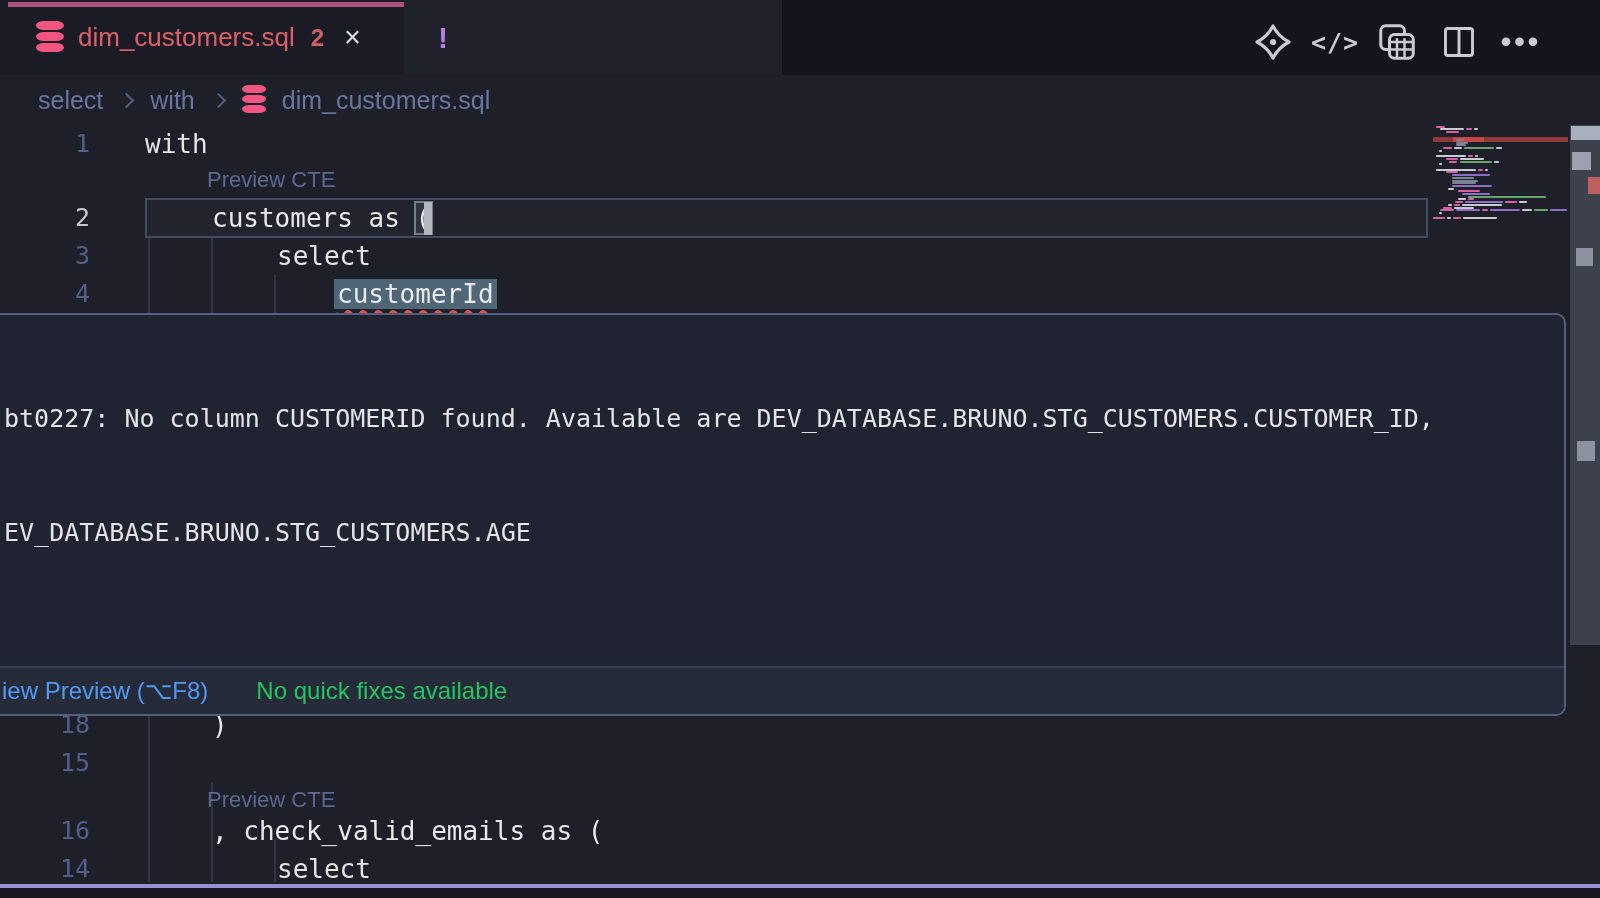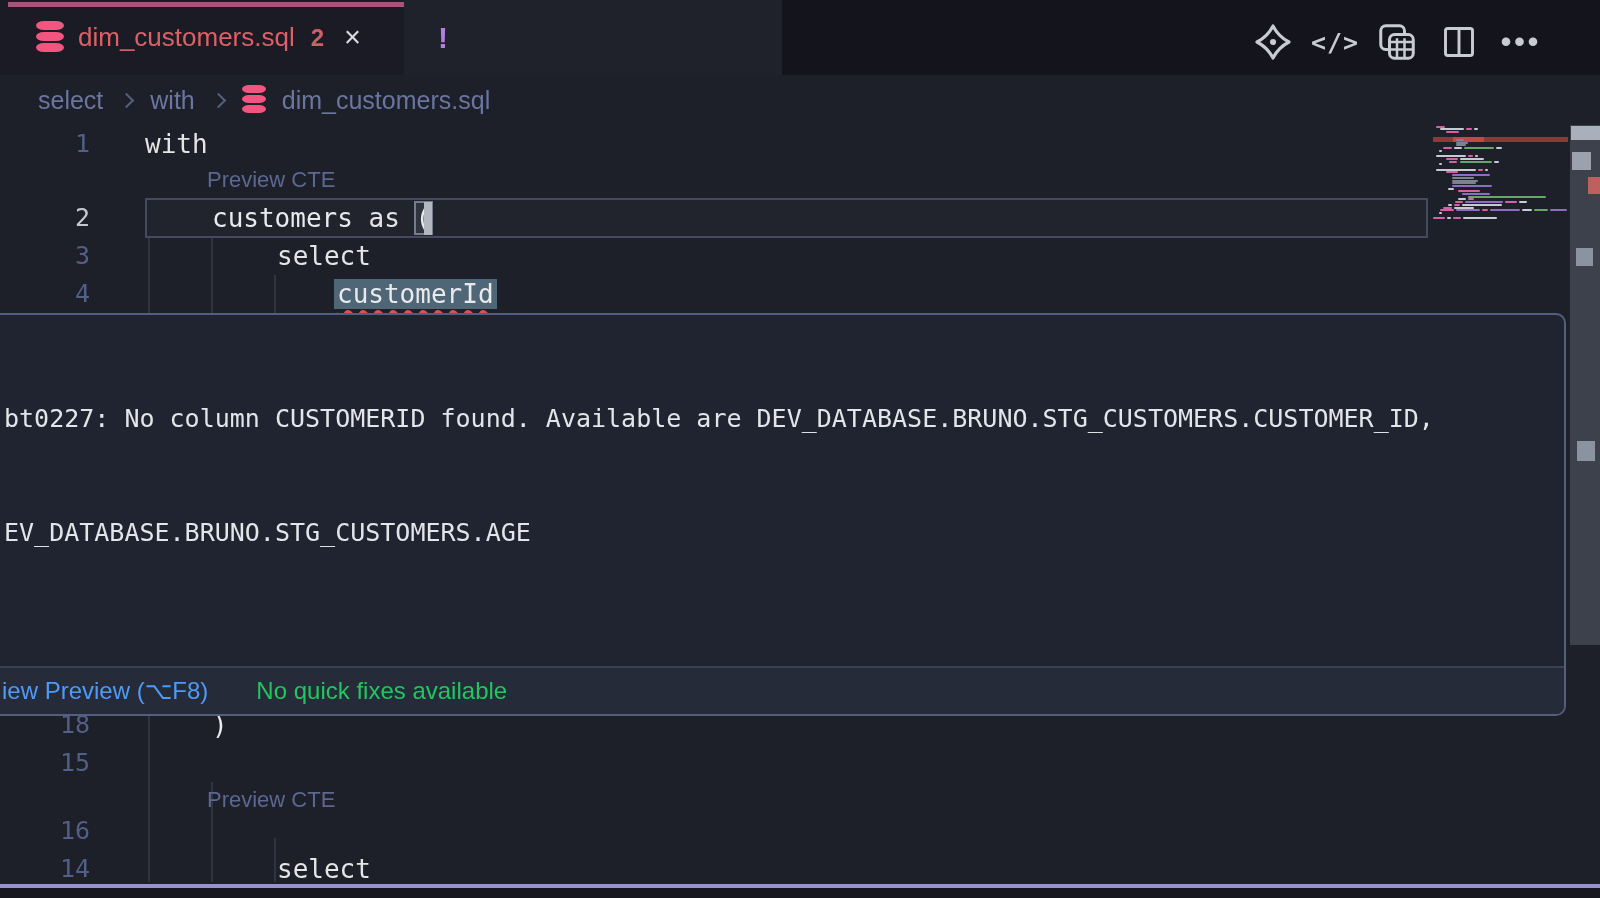--- a/index.html
+++ b/index.html
@@ -174,20 +174,21 @@
   <div class="abs gutter-num" style="top:744px">15</div>
   <div class="abs gutter-num" style="top:812px">16</div>
   <div class="abs gutter-num" style="top:850px">14</div>
 
   <div class="abs guide" style="left:148px; top:706px; height:176px"></div>
   <div class="abs guide" style="left:211px; top:782px; height:100px"></div>
   <div class="abs guide" style="left:274px; top:838px; height:44px"></div>
 
   <div class="abs code-row" style="left:212px; top:706px"><span>)</span></div>
   <div class="abs codelens" style="left:207px; top:786px">Preview CTE</div>
+  <div class="abs code-row" style="left:212px; top:812px"><span>, check_valid_emails </span><span class="kw">as</span><span> (</span></div>
   <div class="abs code-row" style="left:277px; top:850px"><span class="kw">select</span></div>
 
   <div id="minimap" class="abs">
     <div id="mm-redline">
         <i></i>
       </div>
   <div class="mm-row" style="left: 28px; top: 5.5px; width: 9px; background: rgb(217, 95, 164);"></div>
       <div class="mm-row" style="left: 32px; top: 8.2px; width: 24px; background: rgb(198, 202, 210);"></div>
       <div class="mm-row" style="left: 58px; top: 8.2px; width: 6px; background: rgb(217, 95, 164);"></div>
       <div class="mm-row" style="left: 66px; top: 8.2px; width: 4px; background: rgb(198, 202, 210);"></div>

